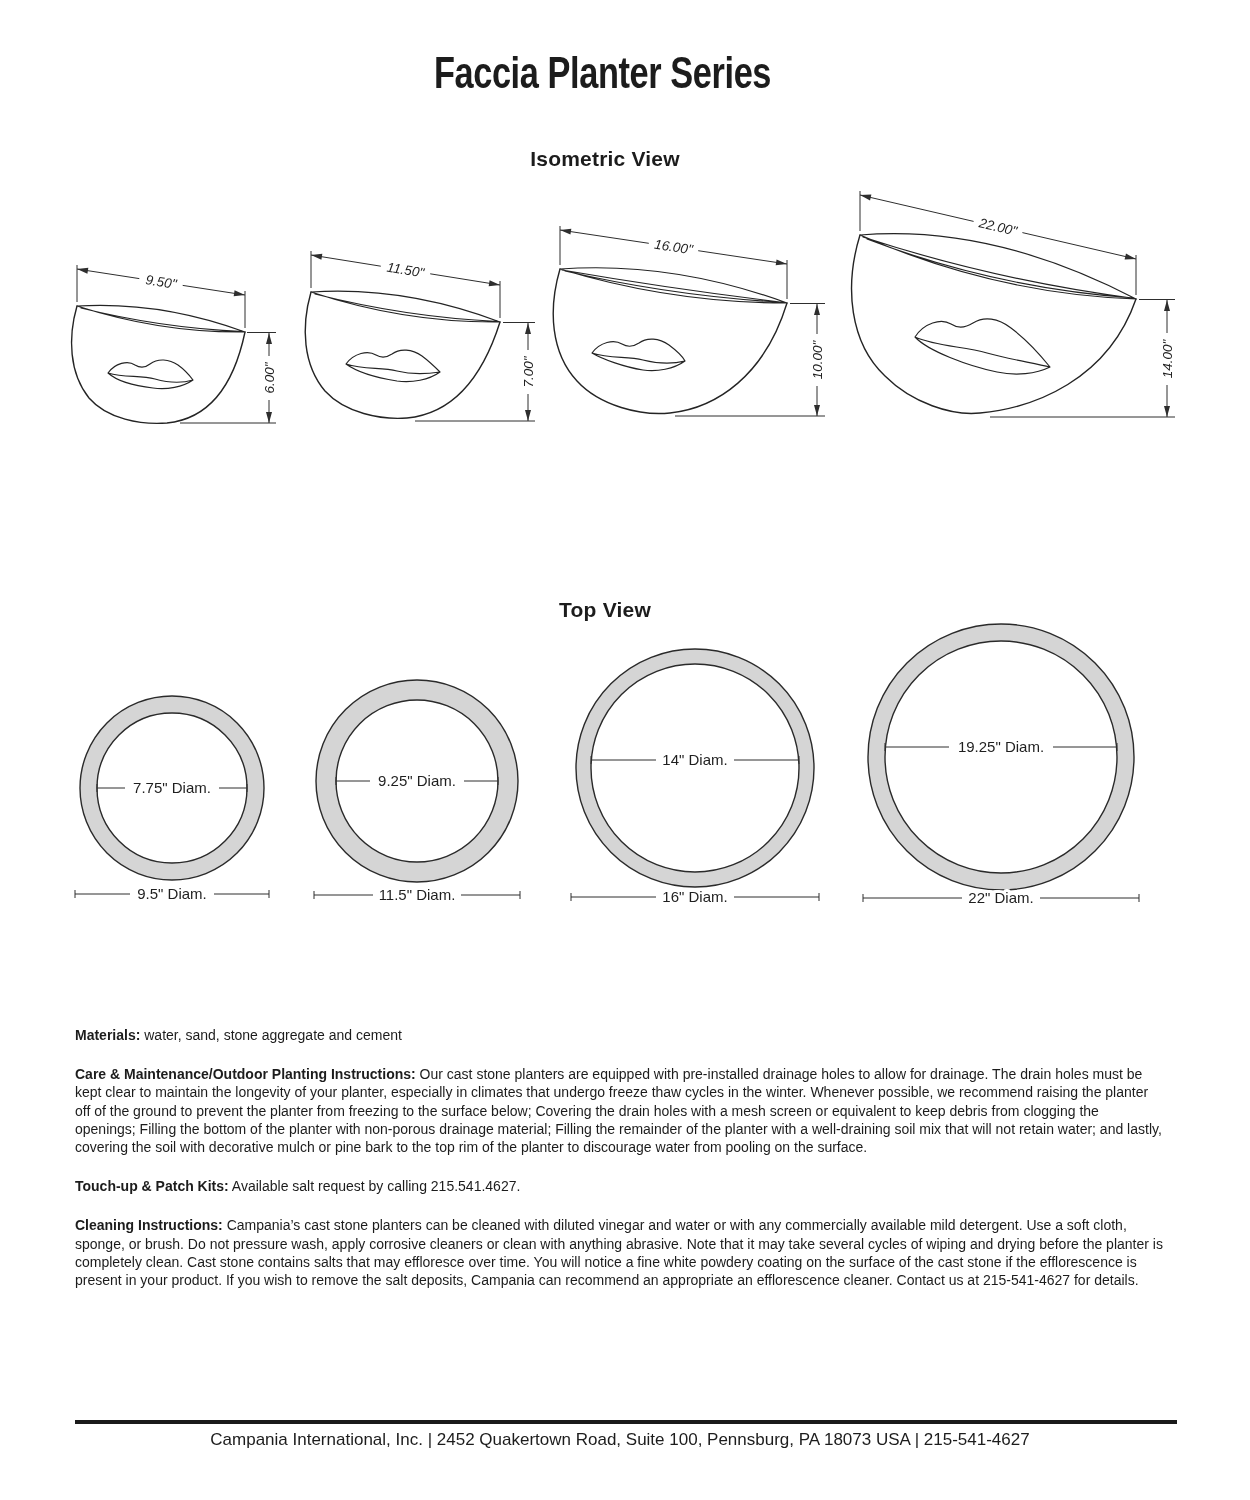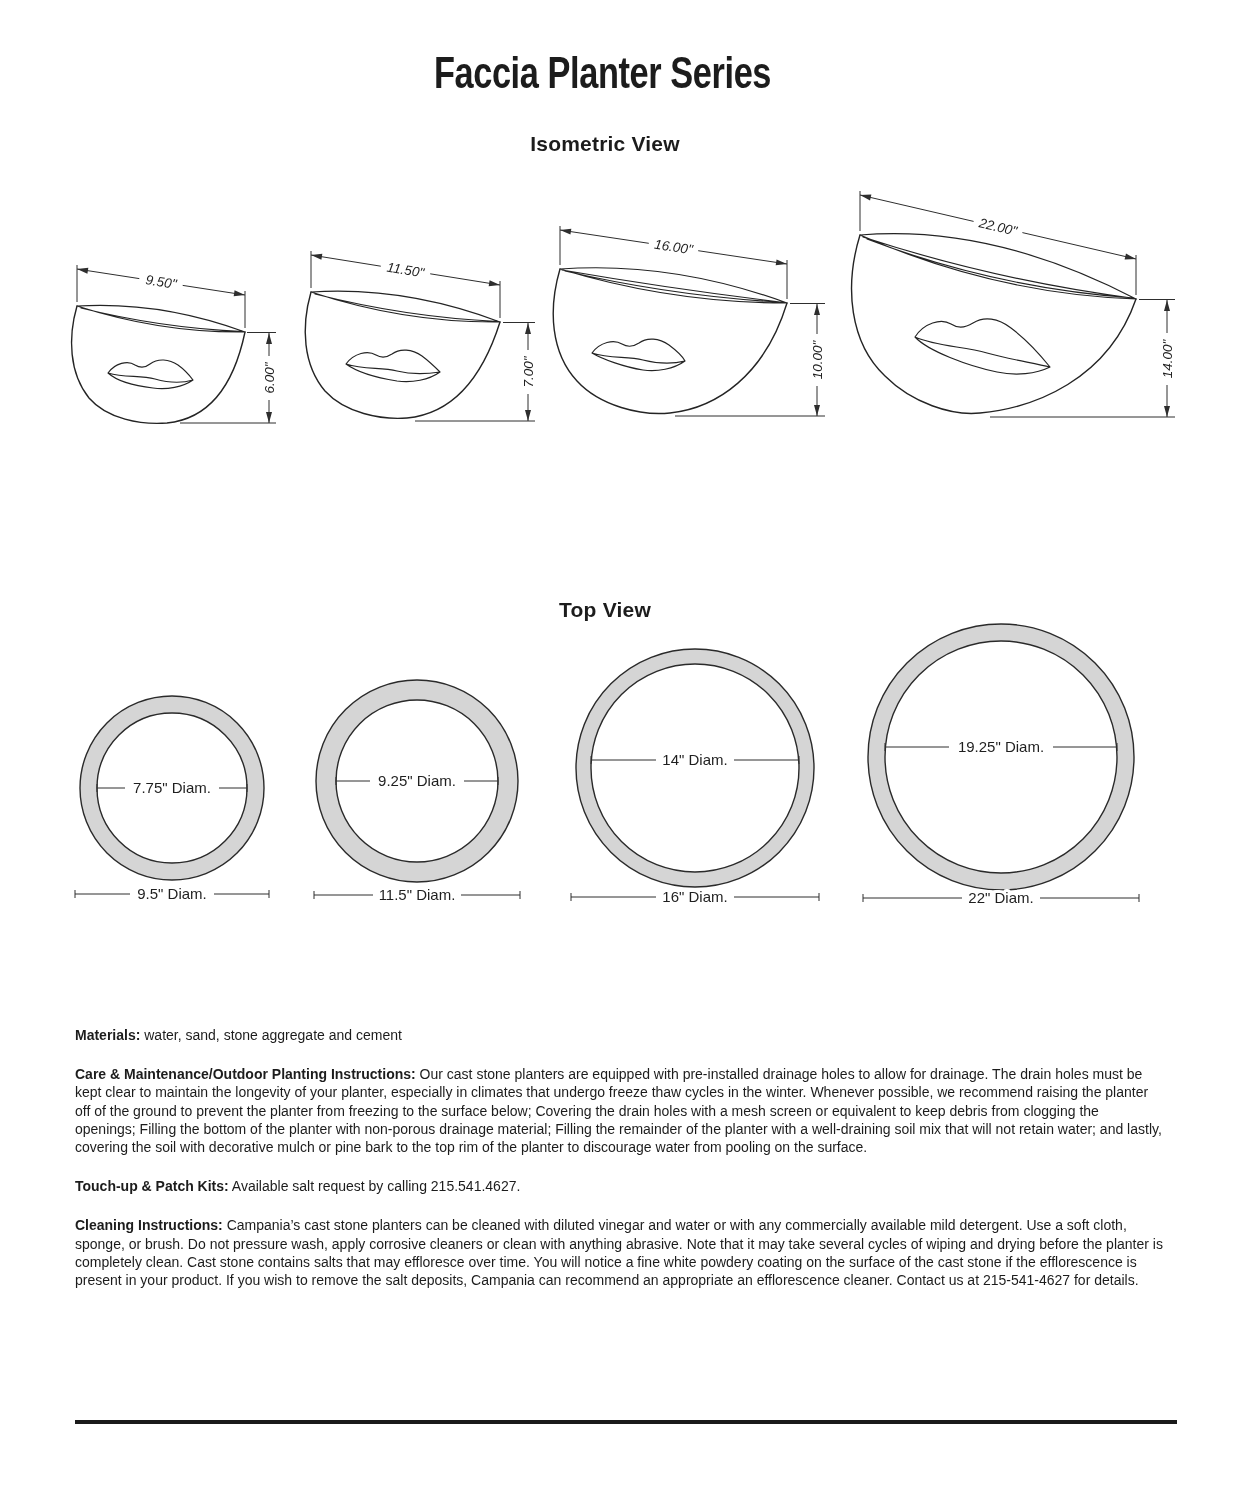--- a/index.html
+++ b/index.html
@@ -3,21 +3,21 @@
 <meta charset="utf-8">
 <style>
   html,body{margin:0;padding:0;background:#fff;}
   .page{position:relative;width:1250px;height:1500px;background:#fff;margin:12px auto;
         font-family:"Liberation Sans",sans-serif;color:#1f1f1f;overflow:hidden;}
   .page-title{position:absolute;top:36px;left:0;width:1205px;margin:0;text-align:center;
         font-family:"Liberation Sans",sans-serif;font-weight:bold;font-size:44px;color:#1c1c1c;
         transform:scaleX(0.78);transform-origin:50% 50%;letter-spacing:-0.5px;}
   .section-heading{position:absolute;left:0;width:1210px;margin:0;text-align:center;
         font-weight:bold;font-size:21px;color:#1c1c1c;letter-spacing:0.2px;}
-  #iso-heading{top:120px;}
+  #iso-heading{top:135px;}
   #top-heading{top:586px;}
   svg.drawing{position:absolute;overflow:visible;}
   .outline{fill:none;stroke:#242424;stroke-width:1.4;stroke-linecap:round;stroke-linejoin:round;}
   .thin{fill:none;stroke:#242424;stroke-width:1.15;stroke-linecap:round;stroke-linejoin:round;}
   .dimline{fill:none;stroke:#2e2e2e;stroke-width:1;}
   .ring-outer{fill:#d5d5d5;stroke:#2a2a2a;stroke-width:1.4;}
   .ring-inner{fill:#ffffff;stroke:#2a2a2a;stroke-width:1.4;}
   .dim-label{font-family:"Liberation Sans",sans-serif;font-style:italic;font-size:13.5px;
         fill:#1f1f1f;text-anchor:middle;paint-order:stroke;stroke:#fff;stroke-width:5px;stroke-linejoin:round;}
   .ring-label{font-family:"Liberation Sans",sans-serif;font-size:15px;fill:#1f1f1f;text-anchor:middle;
@@ -190,14 +190,15 @@
   </svg>
 
   <div class="text-block">
     <p><b>Materials:</b><span> water, sand, stone aggregate and cement</span></p>
     <p><b>Care &amp; Maintenance/Outdoor Planting Instructions:</b><span> Our cast stone planters are equipped with pre-installed drainage holes to allow for drainage. The drain holes must be kept clear to maintain the longevity of your planter, especially in climates that undergo freeze thaw cycles in the winter.  Whenever possible, we recommend raising the planter off of the ground to prevent the planter from freezing to the surface below; Covering the drain holes with a mesh screen or equivalent to keep debris from clogging the openings; Filling the bottom of the planter with non-porous drainage material; Filling the remainder of the planter with a well-draining soil mix that will not retain water; and lastly, covering the soil with decorative mulch or pine bark to the top rim of the planter to discourage water from pooling on the surface.</span></p>
     <p><b>Touch-up &amp; Patch Kits:</b><span> Available salt request by calling 215.541.4627.</span></p>
     <p><b>Cleaning Instructions:</b><span> Campania’s cast stone planters can be cleaned with diluted vinegar and water or with any commercially available mild detergent. Use a soft cloth, sponge, or brush. Do not pressure wash, apply corrosive cleaners or clean with anything abrasive. Note that it may take several cycles of wiping and drying before the planter is completely clean. Cast stone contains salts that may effloresce over time. You will notice a fine white powdery coating on the surface of the cast stone if the efflorescence is present in your product. If you wish to remove the salt deposits, Campania can recommend an appropriate an efflorescence cleaner. Contact us at 215-541-4627 for details.</span></p>
   </div>
 
   <div class="footer-rule"></div>
+  <div class="footer-line" id="footer-line1">Campania International, Inc. | 2452 Quakertown Road, Suite 100, Pennsburg, PA 18073 USA | 215-541-4627</div>
 
 </div>
 
 </body></html>

